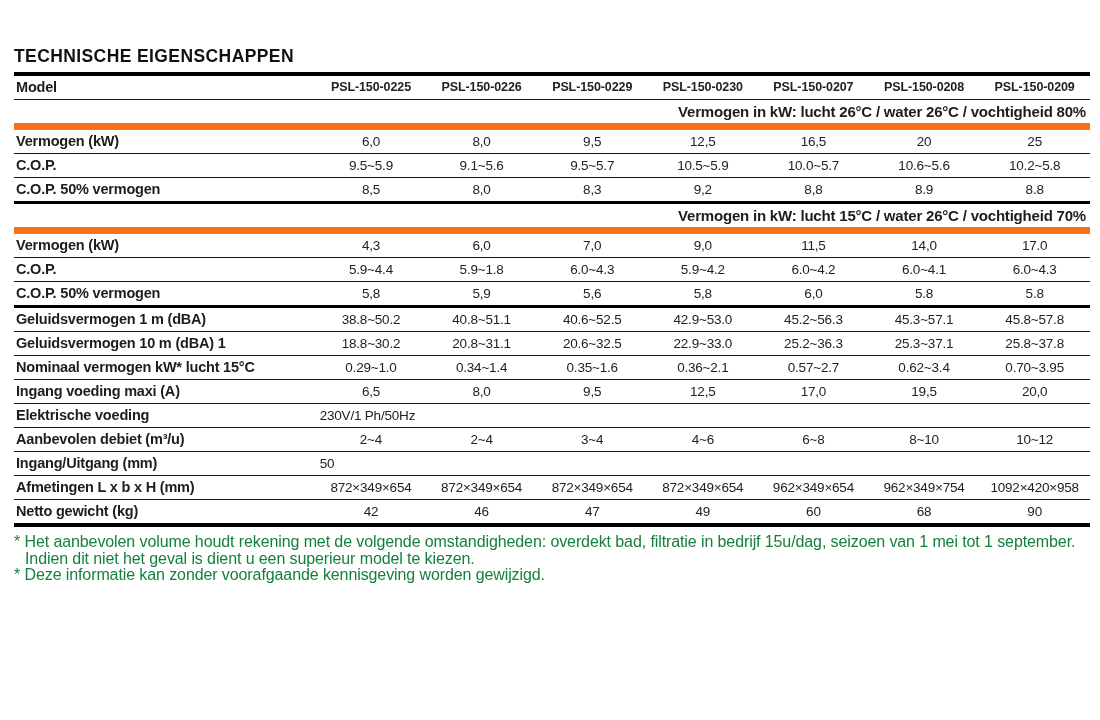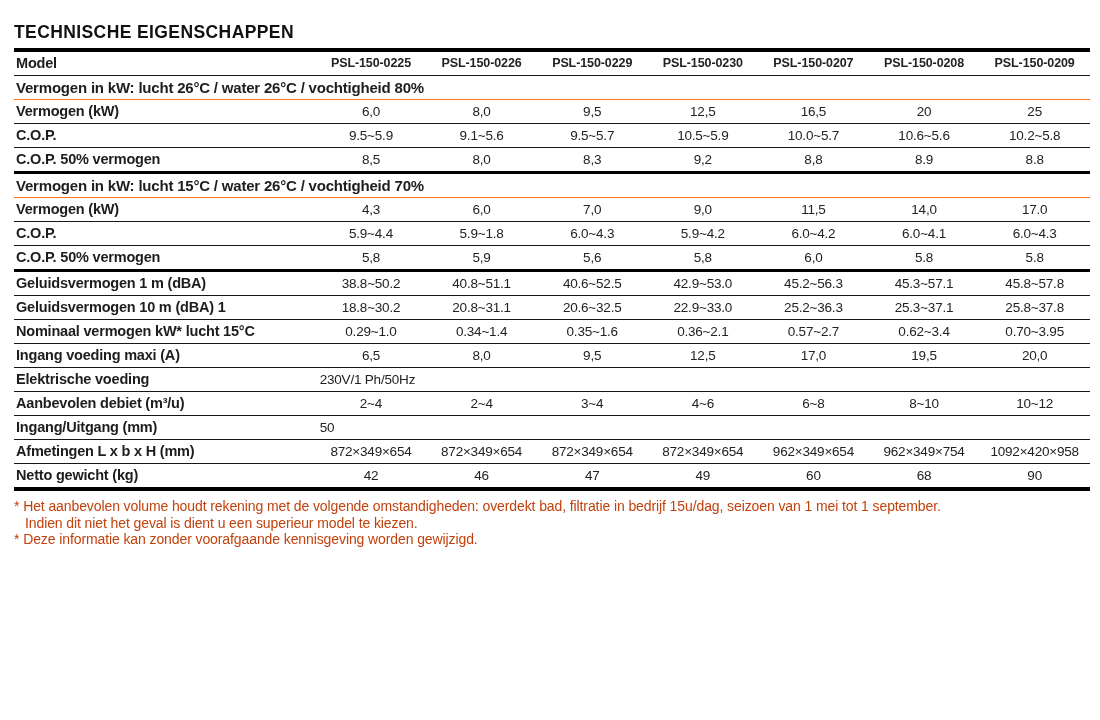--- a/index.html
+++ b/index.html
@@ -2,47 +2,47 @@
 <html><head>
 <meta charset="utf-8">
 <style>
   html,body{margin:0;padding:0;background:#ffffff;}
   body{
     width:1100px;height:720px;overflow:hidden;
     font-family:"Liberation Sans",sans-serif;
     color:#1d1d1b;-webkit-font-smoothing:antialiased;
     letter-spacing:-0.2px;
   }
-  .page{position:relative;width:1076px;margin:0 0 0 14px;padding-top:22px;}
+  .page{position:relative;width:1076px;margin:0 0 0 14px;padding-top:46px;}
   h1.title{
     margin:0 0 5px 0;font-size:17.5px;font-weight:700;
     letter-spacing:0.4px;color:#111;
   }
   table.spec{
     width:1076px;border-collapse:collapse;table-layout:fixed;
     border-top:4px solid #000;border-bottom:4px solid #000;
   }
   col.lbl{width:300px;}
   col.c{width:110px;}
   td{
     border-bottom:1.8px solid #161616;
     padding:3px 4px;line-height:17px;vertical-align:middle;
   }
   tr:last-child td{border-bottom:none;}
   tr.thick td{border-bottom:3px solid #000;}
   td.label{font-weight:700;font-size:14.5px;text-align:left;padding-left:2px;}
   td.val{font-size:13.5px;text-align:center;color:#222;}
   td.val.bold{font-weight:700;font-size:12.5px;letter-spacing:-0.1px;}
   tr.section td{
-    font-weight:700;font-size:15px;text-align:left;padding-left:2px;
-    border-bottom:1px solid #f97316;
+    font-weight:700;font-size:15px;text-align:right;padding-left:2px;
+    border-bottom:7px solid #f97316;
   }
   td.merged{text-align:left;}
   td.merged.left-third{padding-right:29%;}
-  .footnotes{margin-top:7px;font-size:14px;line-height:16.5px;color:#c2410c;letter-spacing:-0.1px;}
+  .footnotes{margin-top:7px;font-size:16px;line-height:16.5px;color:#15803d;letter-spacing:-0.1px;}
   .footnotes p{margin:0;}
   .footnotes p.cont{padding-left:11px;}
 </style>
 </head>
 <body>
 
 <div class="page">
   <h1 class="title">TECHNISCHE EIGENSCHAPPEN</h1>
 
   <table class="spec">

